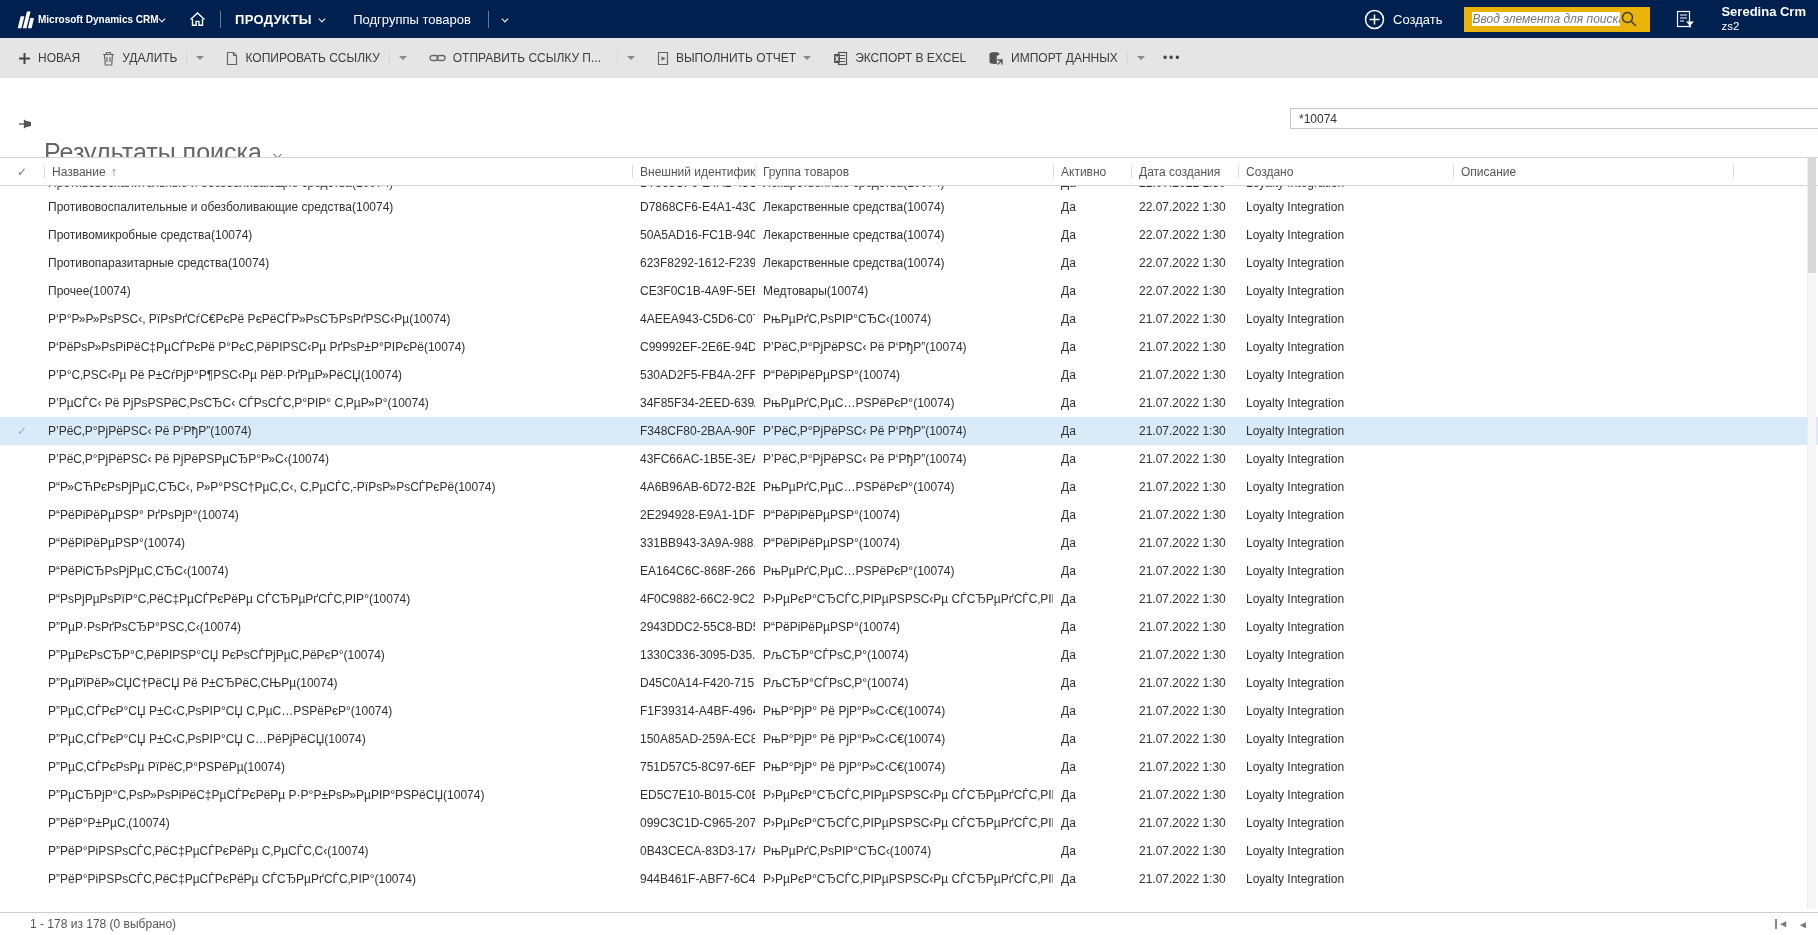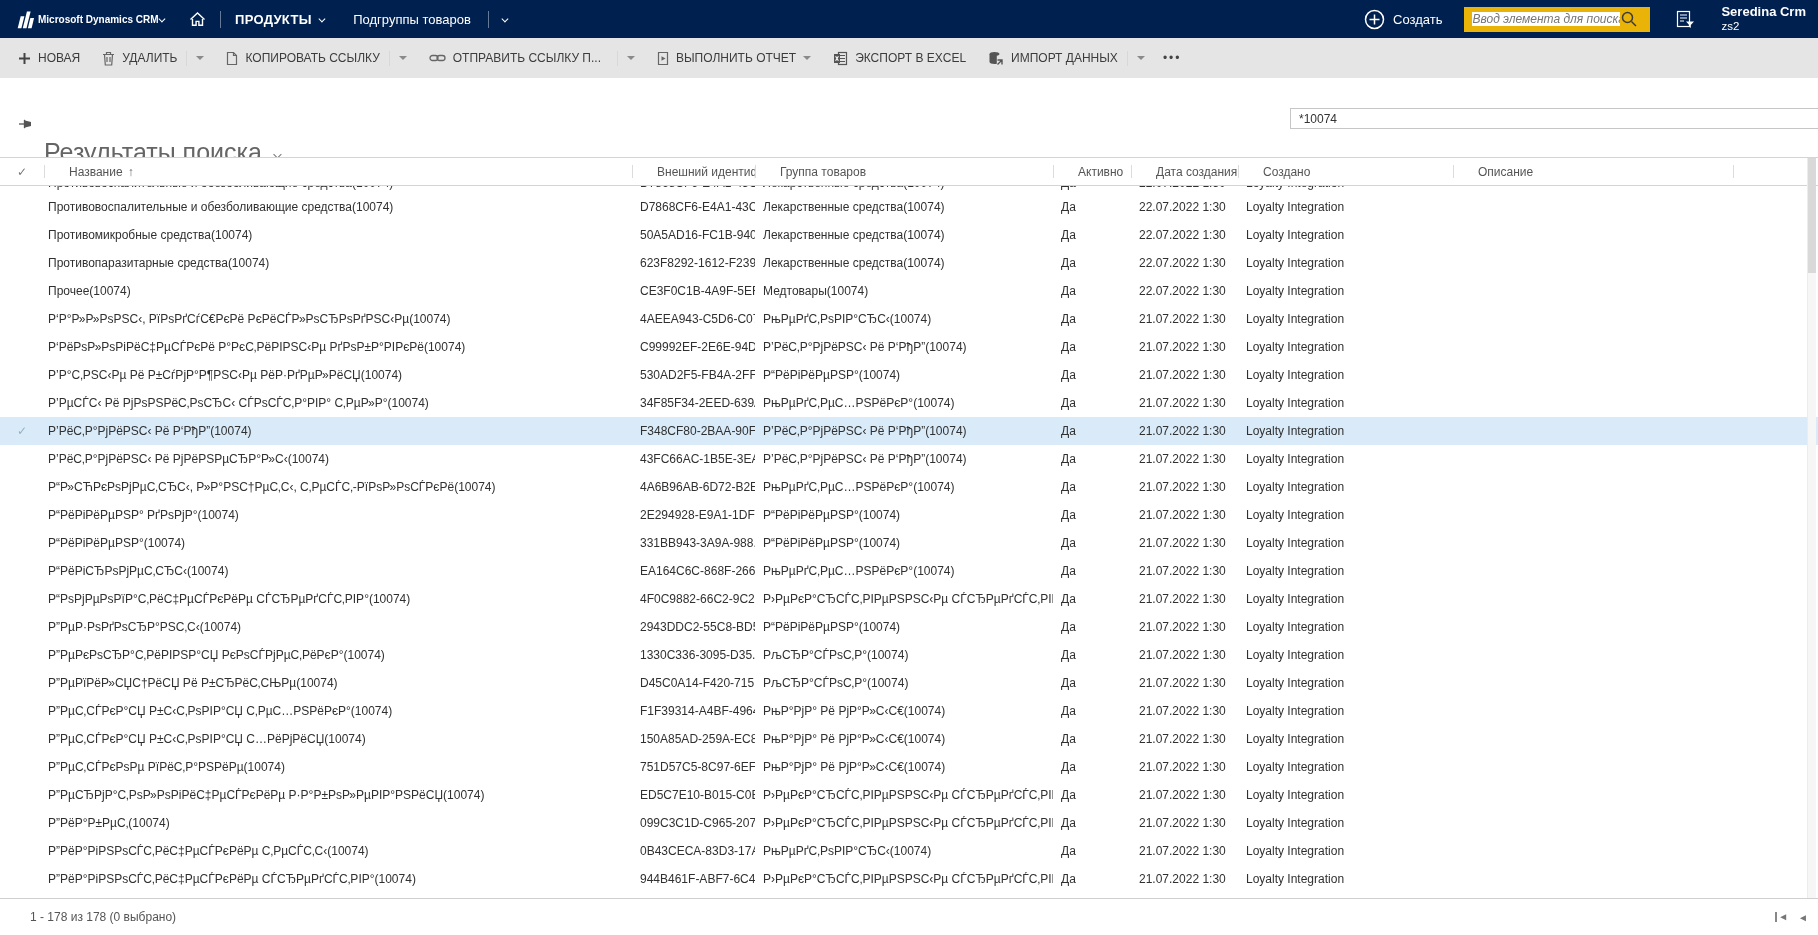--- a/index.html
+++ b/index.html
@@ -46,40 +46,40 @@
     display:flex; align-items:center; gap:12px; white-space:nowrap;margin-top:36px; }
   .page-title .chev { color:#777; width:5.5px; height:5.5px; margin-top:4px; }
   .filter-input { position:absolute; right:-2px; top:30px; width:530px; height:21px; border:1px solid #c6c6c6;
     font-size:12px; padding:1px 8px; color:#333; outline:none; font-family:"Liberation Sans","DejaVu Sans",sans-serif; }
 
   
   :root { --cols: 44px 588px 123px 298px 78px 107px 215px 280px 1fr; }
   .grid { position:absolute; top:157px; left:0; right:0; bottom:23px; border-top:1px solid #d4d4d4; overflow:hidden; background:#fff; }
   .hrow { display:grid; grid-template-columns:var(--cols); height:28px; align-items:center;
     border-bottom:1px solid #d4d4d4; color:#555; font-size:12px; }
-  .hcell { position:relative; padding-left:25px; white-space:nowrap; overflow:hidden; height:100%;
+  .hcell { position:relative; padding-left:8px; white-space:nowrap; overflow:hidden; height:100%;
     display:flex; align-items:center; gap:5px; }
   .hcell::before { content:""; position:absolute; left:0; top:7px; bottom:7px; width:1px; background:#dcdcdc; }
   .hcell.nosep::before { display:none; }
   .hcheck { justify-content:center; padding-left:0; color:#777; font-size:12px; }
   .sort-arrow { color:#666; font-size:12px; }
   .grow { display:grid; grid-template-columns:var(--cols); height:28px; align-items:center; font-size:12px; color:#303030; }
   .grow.selected { background:#d9eaf8; }
   .gcell { padding-left:8px; white-space:nowrap; overflow:hidden; }
   .gcell.namecell { padding-left:4px; }
   .gcell.checkcell { padding-left:0; text-align:center; color:#93b1c4; font-size:12px; }
   .clipped-row { height:7px; overflow:hidden; }
   .clipped-row .grow { transform:translateY(-17px); }
 
   
   .vscroll { position:absolute; right:2px; top:158px; bottom:26px; width:9px; background:#f6f6f6; border-left:1px solid #ececec; }
   .vthumb { width:100%; height:115px; background:#d9d9d9; }
 
   
-  .statusbar { position:absolute; left:0; right:0; bottom:0; height:37px; border-top:1px solid #cfcfcf;
+  .statusbar { position:absolute; left:0; right:0; bottom:0; height:23px; border-top:1px solid #cfcfcf;
     background:#fff; display:flex; align-items:center; padding:0 10px 0 30px; font-size:12px; color:#555; }
   .pager { margin-left:auto; display:flex; align-items:center; gap:10px; color:#777; font-size:10px; }
   .pg-first { border-left:2px solid #888; padding-left:1px; line-height:10px; }
 
   svg { display:block; }
 </style>
 </head>
 <body>
 
 <div class="stage">

